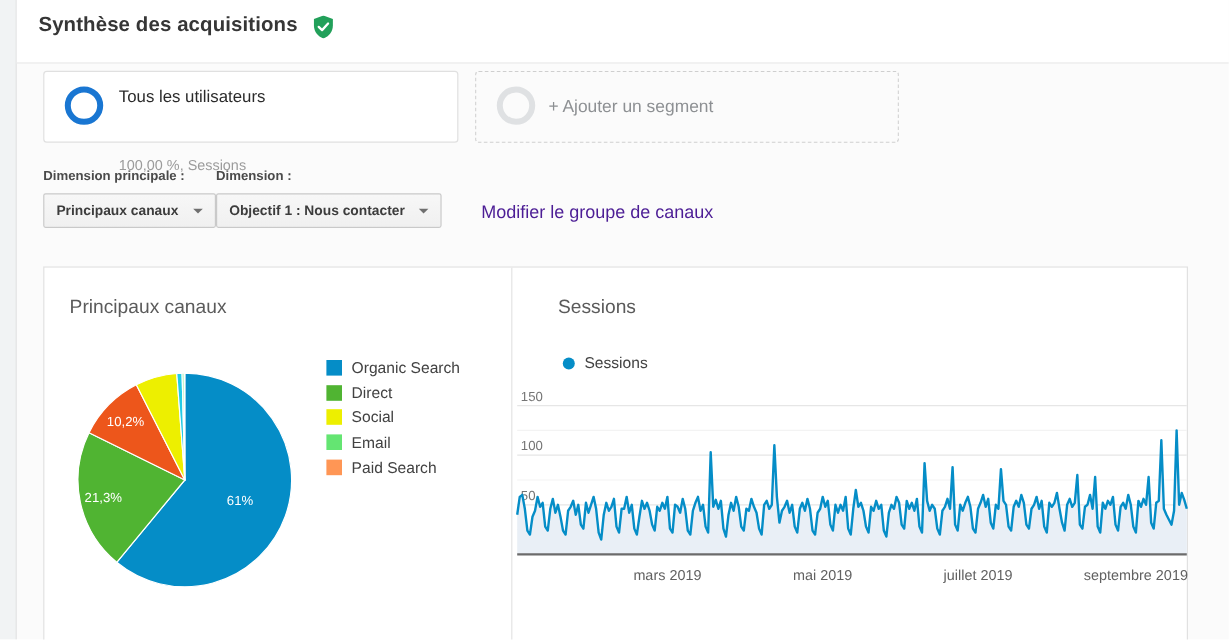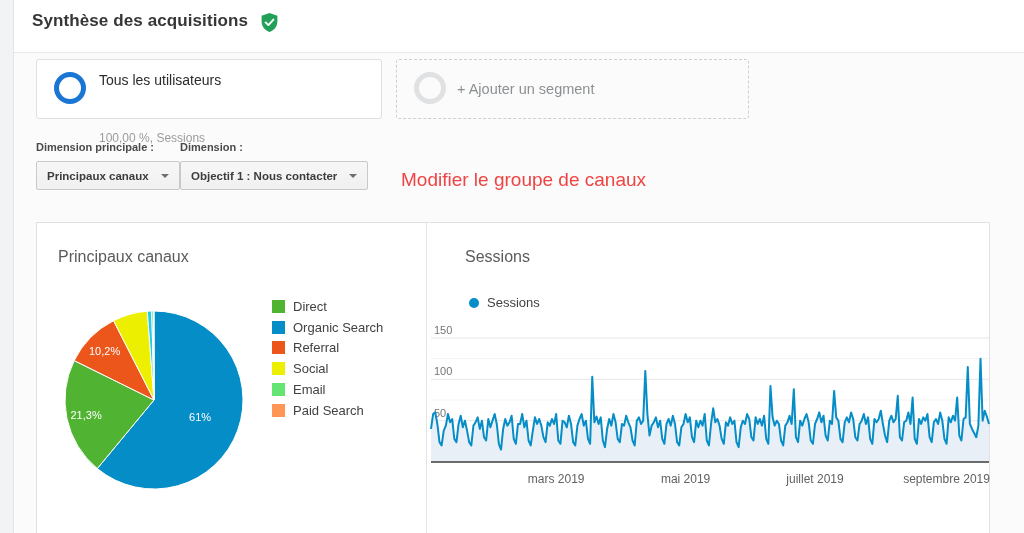--- a/index.html
+++ b/index.html
@@ -15,21 +15,21 @@
   .seg-card.add { left:396px; width:353px; background:transparent; border:1px dashed #cfcfcf; }
   .ring { position:absolute; left:17px; top:12px; width:32px; height:32px; border-radius:50%; border:5px solid #1976d2; }
   .ring.gray { border-color:#dfe1e3; }
   .seg-name { position:absolute; left:62px; top:12px; font-size:14px; color:#2b2b2b; }
   .seg-detail { position:absolute; left:62px; top:31px; font-size:12px; color:#9b9b9b;margin-top:40px; }
   .seg-add-label { position:absolute; left:60px; top:21px; font-size:14.5px; color:#8d9093; }
   .ctl-label { position:absolute; top:141px; font-size:11px; font-weight:700; color:#4a4a4a; }
   .dd { position:absolute; top:161px; height:29px; background:linear-gradient(#f7f7f7,#f0f0f0); border:1px solid #c9c9c9; border-radius:2px; display:flex; align-items:center; padding:0 10px; cursor:pointer; }
   .dd-text { font-size:11.5px; font-weight:700; color:#3c3c3c; white-space:nowrap; }
   .caret { width:0; height:0; border-left:4px solid transparent; border-right:4px solid transparent; border-top:4px solid #6f6f6f; margin-left:12px; }
-  .edit-link { position:absolute; left:401px; top:169px; font-size:19px; color:#ef4444; text-decoration:none; cursor:pointer; }
+  .edit-link { position:absolute; left:401px; top:169px; font-size:15px; color:#4c1d95; text-decoration:none; cursor:pointer; }
   .big-card { position:absolute; left:36px; top:222px; width:954px; height:340px; background:#fff; border:1px solid #e1e1e1; }
   .v-divider { position:absolute; left:389px; top:0; bottom:0; width:1px; background:#e4e4e4; }
   .panel-title { position:absolute; font-size:16px; color:#5b5b5b; }
   .panel-title.pie-t { left:21px; top:25px; }
   .panel-title.line-t { left:428px; top:25px; }
   .pie-legend { position:absolute; left:235px; top:73px; }
   .pie-legend .li { display:flex; align-items:center; height:20.8px; }
   .pie-legend .sw { width:13px; height:13px; margin-right:8px; flex:none; }
   .pie-legend .lt { font-size:13px; color:#424242; white-space:nowrap; }
   .sess-legend { position:absolute; left:432px; top:72px; display:flex; align-items:center; }
@@ -86,30 +86,26 @@
         <text x="22.112145228951277" y="108.50432951173539" fill="#fff" font-size="11" text-anchor="middle">21,3%</text>
         <path d="M90 90 L10.20 50.59 A89 89 0 0 1 49.59 10.70 Z" fill="#ed561b" stroke="#fff" stroke-width="1"></path>
         <text x="40.60519328813142" y="45.22203909656388" fill="#fff" font-size="11" text-anchor="middle">10,2%</text>
         <path d="M90 90 L49.59 10.70 A89 89 0 0 1 83.30 1.25 Z" fill="#edef00" stroke="#fff" stroke-width="1"></path>
         <path d="M90 90 L83.30 1.25 A89 89 0 0 1 87.76 1.03 Z" fill="#24cbe5" stroke="#fff" stroke-width="1"></path>
         <path d="M90 90 L87.76 1.03 A89 89 0 0 1 89.44 1.00 Z" fill="#64e572" stroke="#fff" stroke-width="1"></path>
         <path d="M90 90 L89.44 1.00 A89 89 0 0 1 90.00 1.00 Z" fill="#ff9655" stroke="#fff" stroke-width="1"></path>
       </svg>
     <div class="pie-legend" id="pieLegend">
         <div class="li">
-          <span class="sw" style="background: rgb(80, 180, 50);"></span>
-          <span class="lt">Direct</span>
-        </div>
-        <div class="li">
           <span class="sw" style="background: rgb(5, 141, 199);"></span>
           <span class="lt">Organic Search</span>
         </div>
         <div class="li">
-          <span class="sw" style="background: rgb(237, 86, 27);"></span>
-          <span class="lt">Referral</span>
+          <span class="sw" style="background: rgb(80, 180, 50);"></span>
+          <span class="lt">Direct</span>
         </div>
         <div class="li">
           <span class="sw" style="background: rgb(237, 239, 0);"></span>
           <span class="lt">Social</span>
         </div>
         <div class="li">
           <span class="sw" style="background: rgb(100, 229, 114);"></span>
           <span class="lt">Email</span>
         </div>
         <div class="li">

